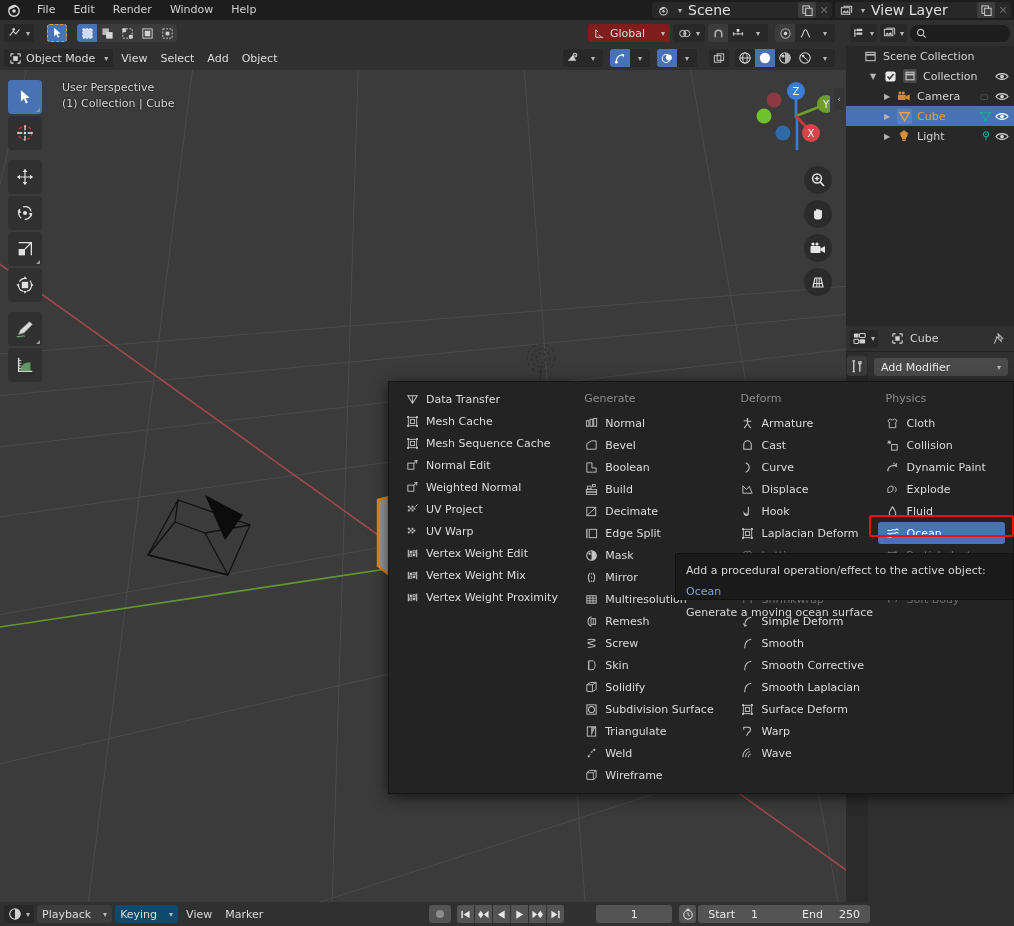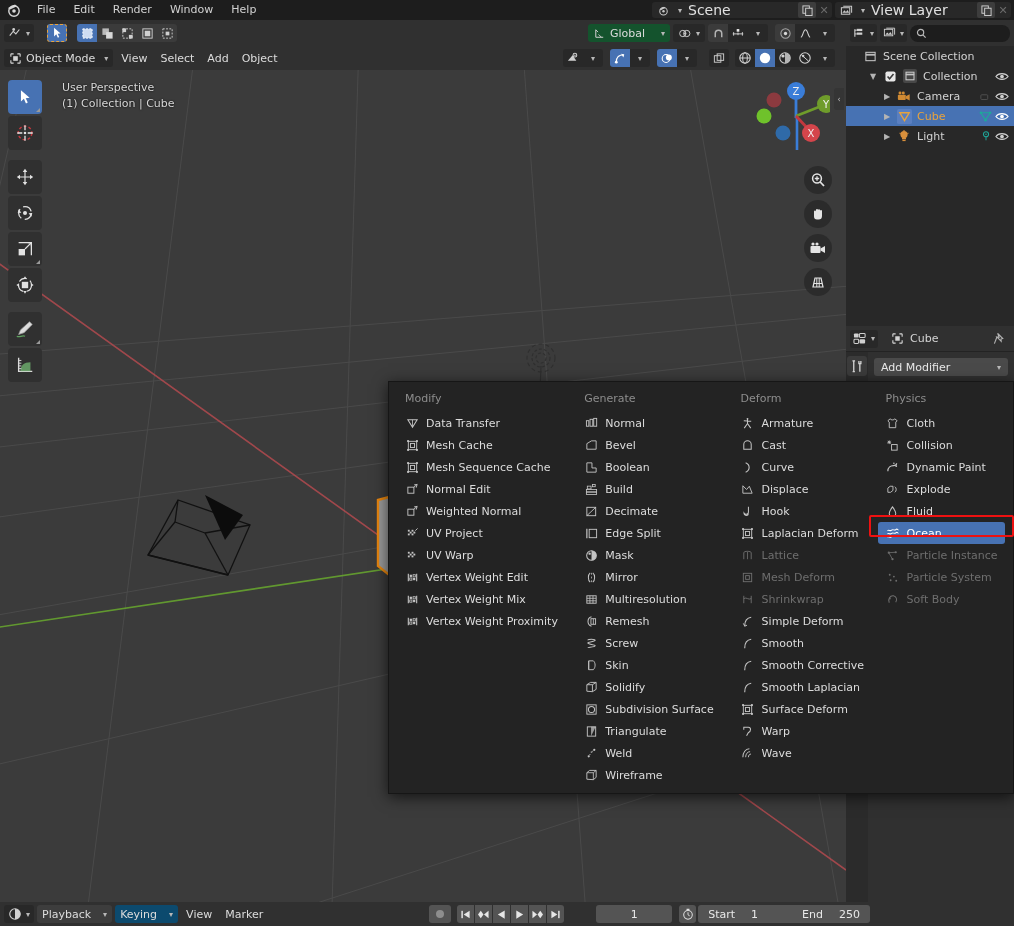--- a/index.html
+++ b/index.html
@@ -278,21 +278,21 @@
       <div class="iconbtn off">
         <svg width="13" height="13" viewBox="0 0 14 14">
             <rect x="2" y="2" width="10" height="10" fill="none" stroke="#cfcfcf" stroke-width="1" stroke-dasharray="2 1.5"></rect>
             <rect x="5" y="5" width="4" height="4" fill="#cfcfcf"></rect>
           </svg>
       </div>
     </div>
 
     <div style="flex:1"></div>
 
-    <div class="btn" style="background:#14532d">
+    <div class="btn" style="background:#7f1d1d">
       <svg width="13" height="13" viewBox="0 0 14 14" style="margin-right:4px">
           <path d="M3 11 L3 3 M3 11 L11 11" stroke="#cfcfcf" stroke-width="1.1" fill="none"></path>
           <path d="M3 3 L5.5 5.5 M6 8 L9 11" stroke="#cfcfcf" stroke-width="1" fill="none"></path>
         </svg>
       <span>Global</span>
       <span class="caret" style="margin-left:16px">▾</span>
     </div>
     <div class="btn">
       <svg width="14" height="13" viewBox="0 0 16 14">
           <circle cx="5.5" cy="7" r="3.6" fill="none" stroke="#cfcfcf" stroke-width="1.1"></circle>
@@ -839,21 +839,20 @@
           <span>Add Modifier</span>
           <span class="caret">▾</span>
         </div>
       </div>
     </div>
   </div>
 
   <div class="modmenu">
 
     <div class="modcol c1">
-      <div class="modhead">Modify</div>
       <div class="modrow">
         <span class="mi">
             <svg width="13" height="13" viewBox="0 0 14 14">
               <path d="M2 3 H12 L7 11 Z" fill="none" stroke="#c4c4c4" stroke-width="1.1"></path>
               <path d="M7 3 V11" stroke="#c4c4c4" stroke-width="0.9"></path>
             </svg>
           </span>
         <span class="ml">Data Transfer</span>
       </div>
       <div class="modrow">
@@ -1364,20 +1363,27 @@
               <circle cx="4.2" cy="6" r="0.9" fill="#6e6e6e"></circle>
             </svg>
           </span>
         <span class="ml">Soft Body</span>
       </div>
     </div>
   </div>
 
   <div class="redbox"></div>
 
+  <div class="tooltip">
+    <div>
+      <span>Add a procedural operation/effect to the active object:</span>
+      <span class="tt-val">Ocean</span>
+    </div>
+    <div>Generate a moving ocean surface</div>
+  </div>
 
   <div class="timeline">
     <div class="btn" style="padding:0 4px;background:#282828">
       <svg width="14" height="14" viewBox="0 0 16 16">
           <circle cx="8" cy="8" r="6" fill="none" stroke="#d0d0d0" stroke-width="1.3"></circle>
           <path d="M8 2 A6 6 0 0 1 8 14 Z" fill="#d0d0d0"></path>
         </svg>
       <span class="caret">▾</span>
     </div>
     <div class="btn" style="background:#3d3d3d">

